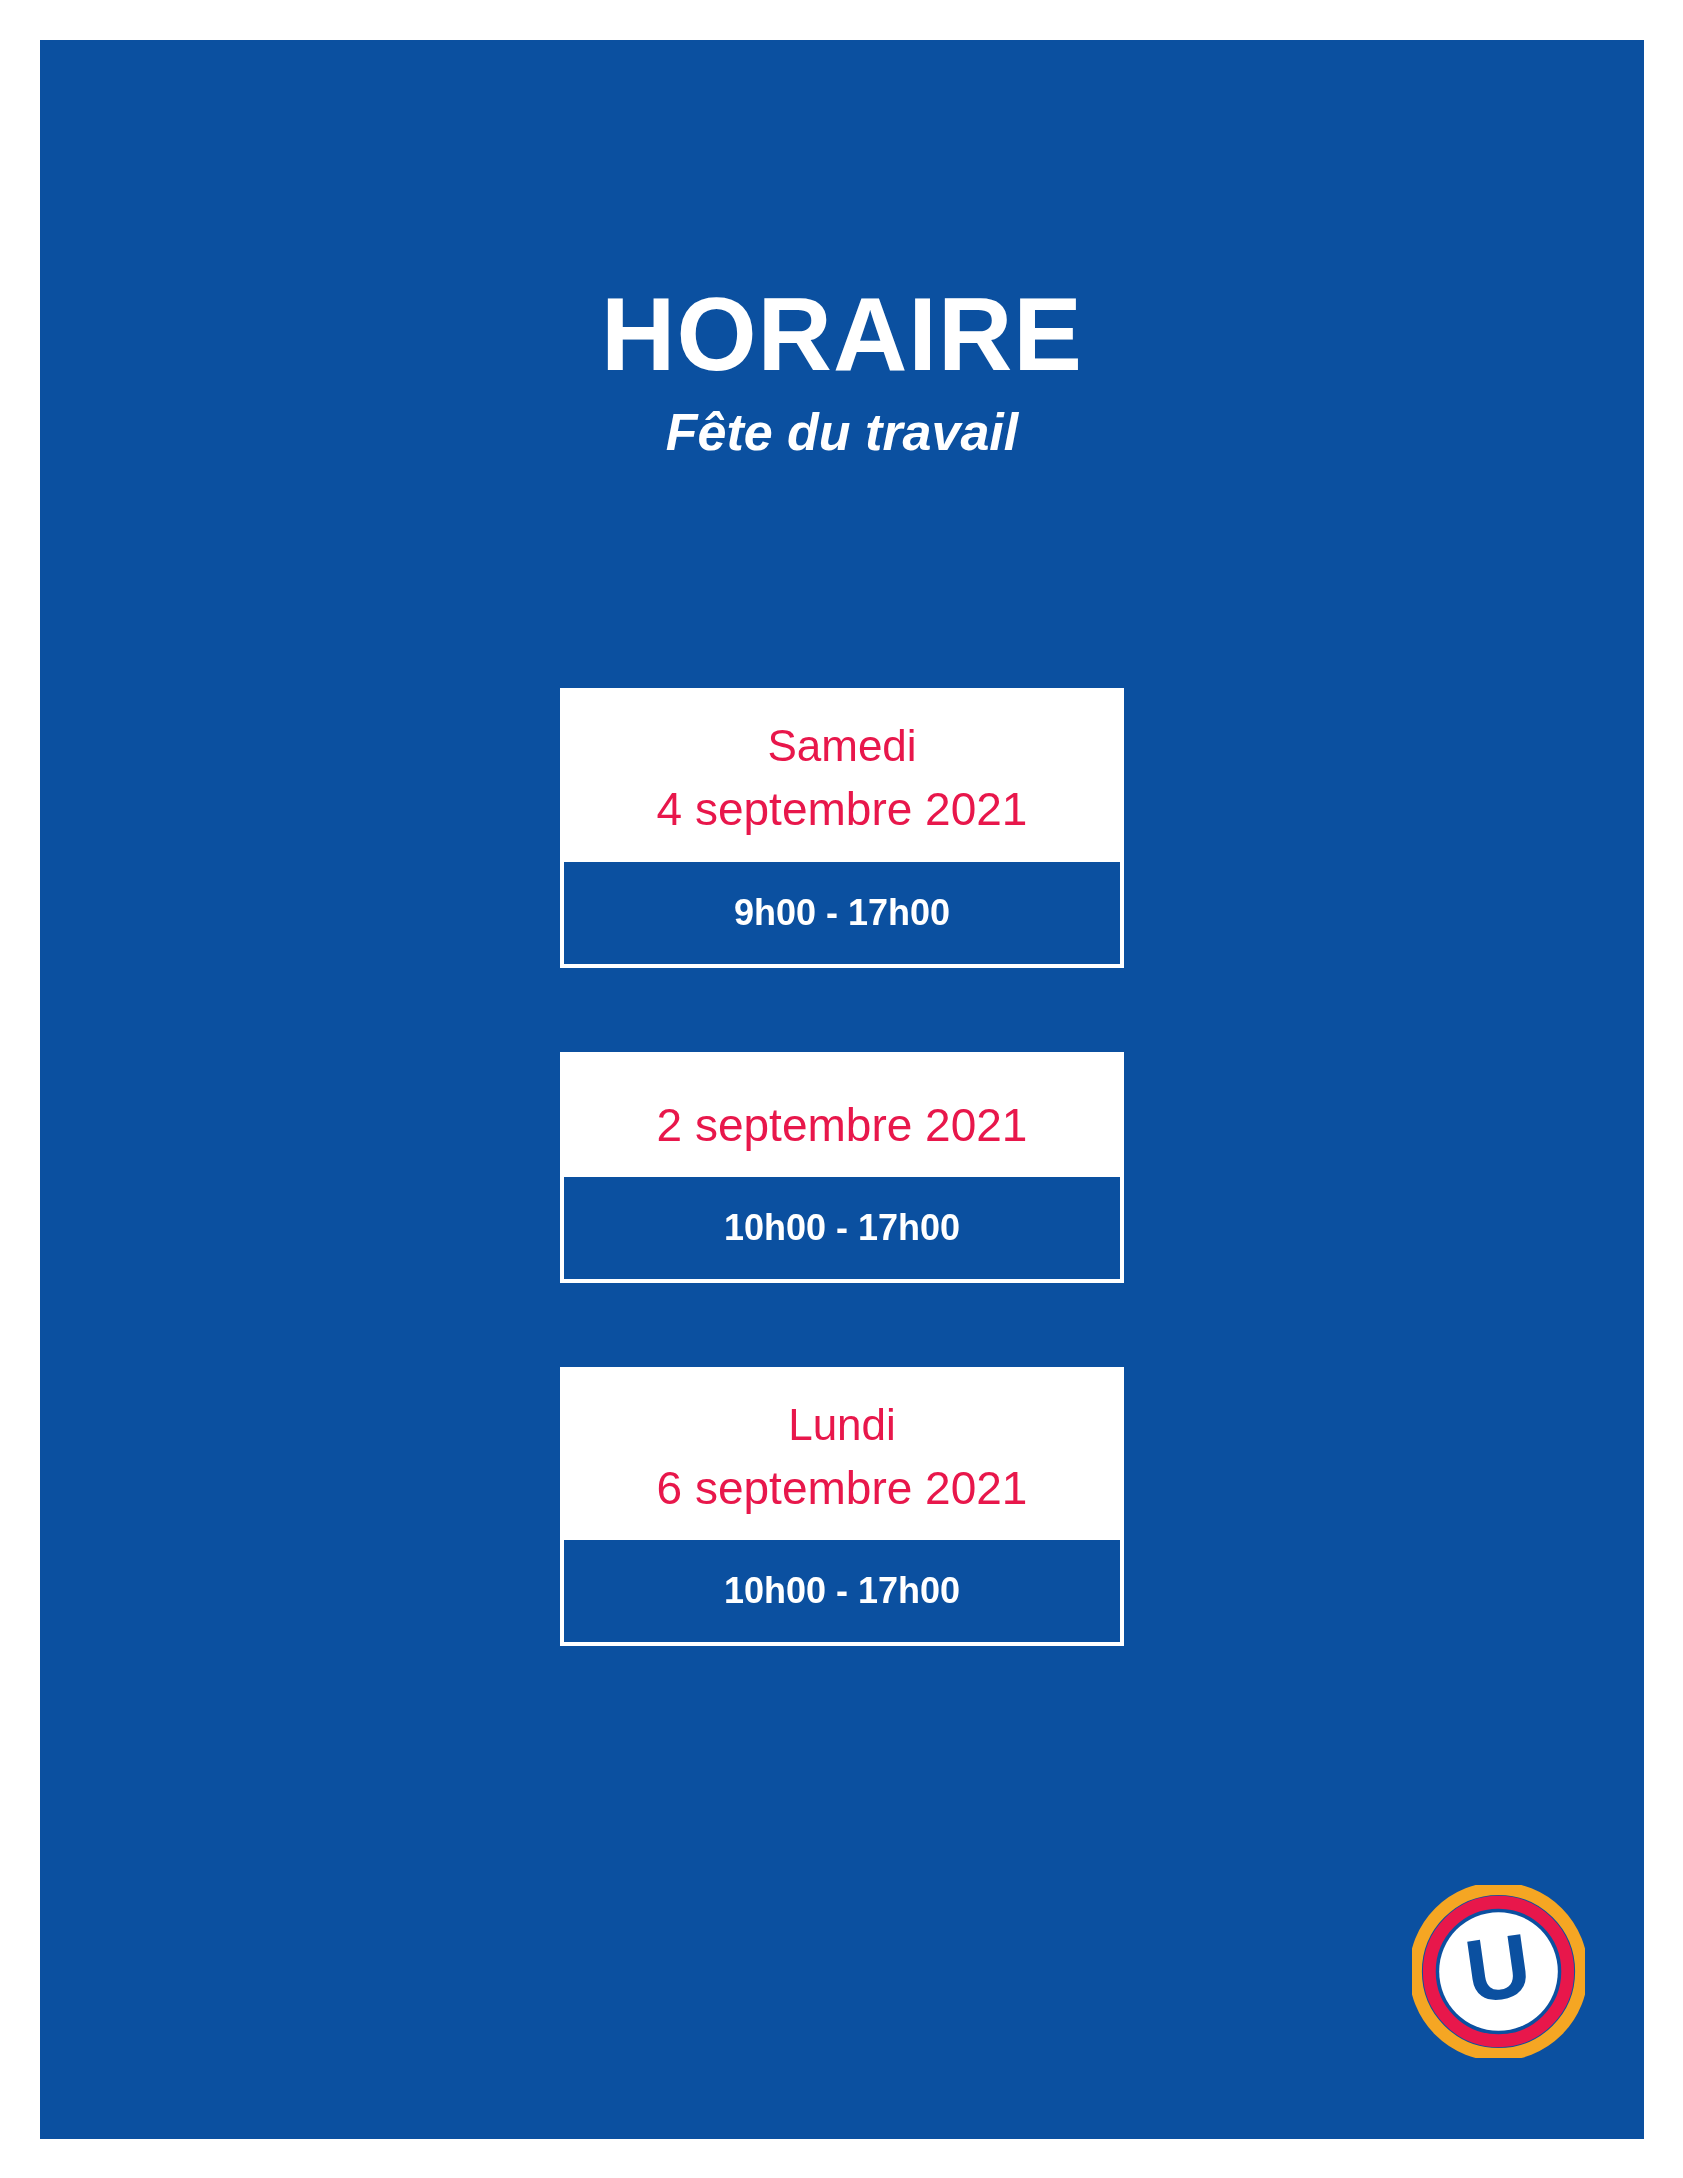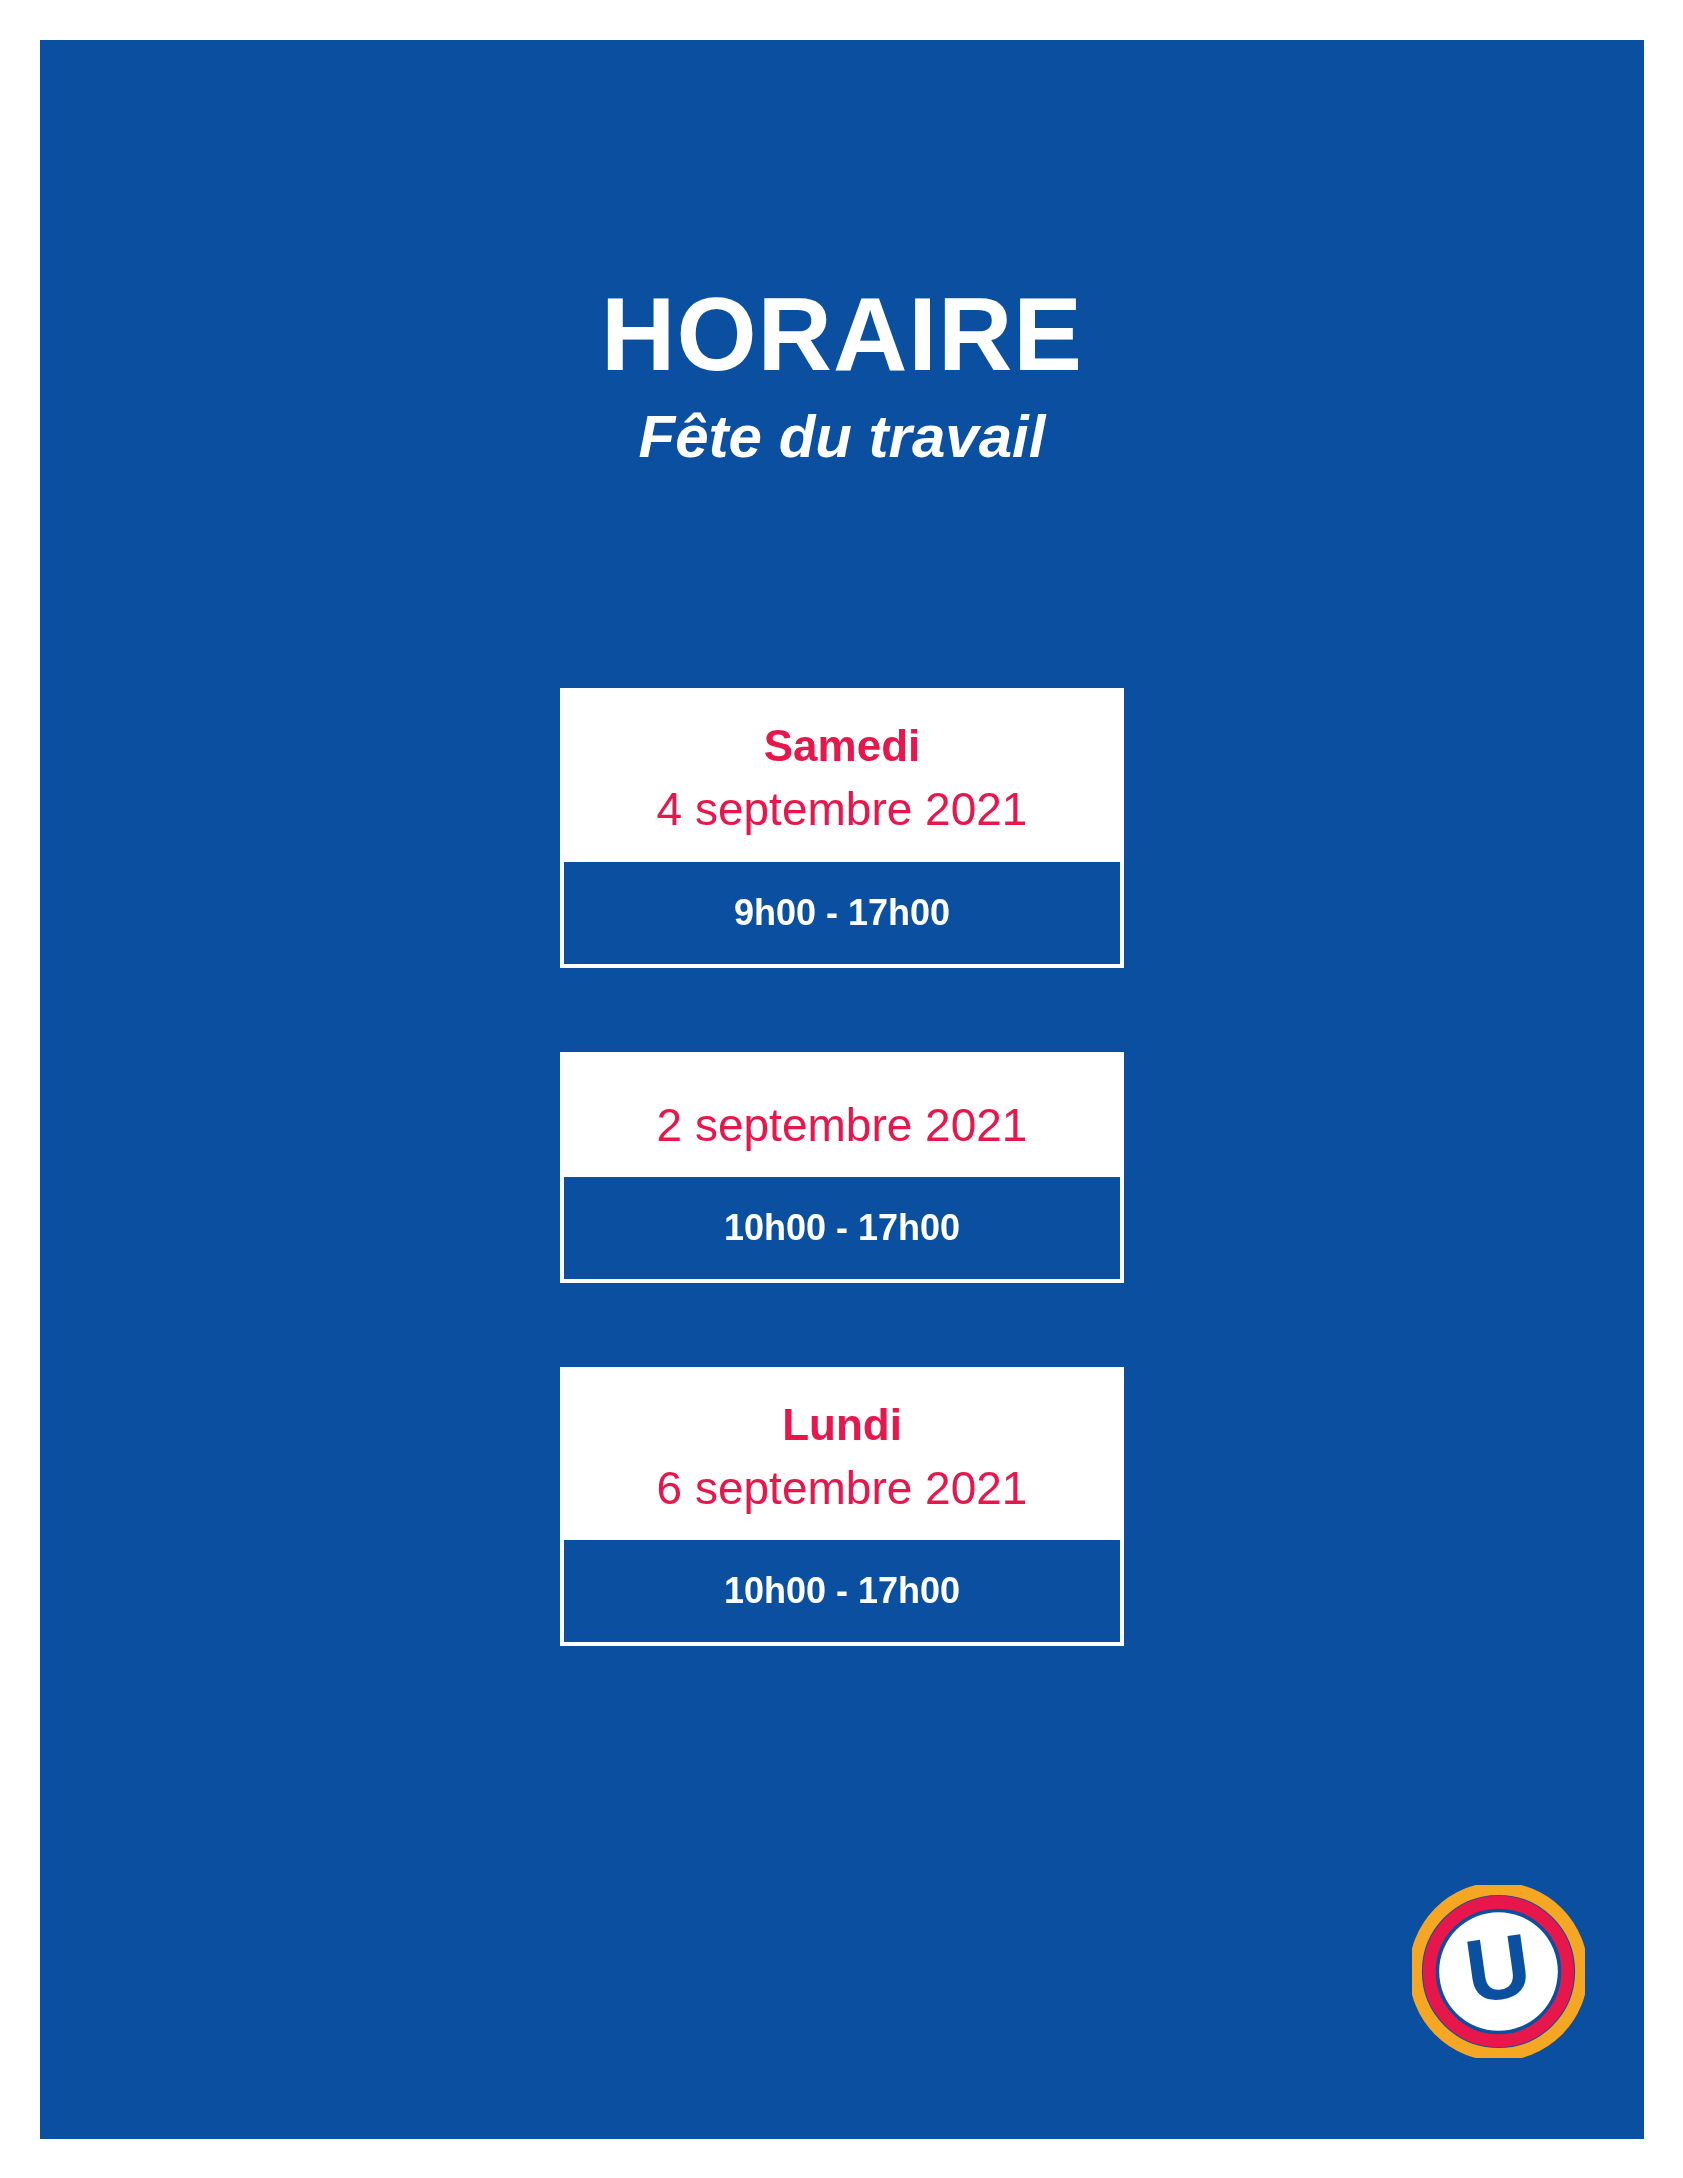--- a/index.html
+++ b/index.html
@@ -32,21 +32,21 @@
   }
   .title {
     font-size: 103px;
     font-weight: bold;
     color: #ffffff;
     letter-spacing: 1px;
     line-height: 1.0;
     margin: 0;
   }
   .subtitle {
-    font-size: 60px;
+    font-size: 52px;
     font-weight: bold;
     font-style: italic;
     color: #ffffff;
     line-height: 1.1;
     margin: 18px 0 0 0;
   }
   .cards {
     position: absolute;
     top: 648px;
     left: 0;
@@ -60,21 +60,21 @@
     box-sizing: border-box;
   }
   .card:last-child { margin-bottom: 0; }
   .card-top {
     background: #ffffff;
     padding: 30px 10px 24px 10px;
     text-align: center;
   }
   .card-day {
     font-size: 44px;
-    font-weight: bold;
+    font-weight: normal;
     color: #e8174b;
     line-height: 1.1;
   }
   .card-date {
     font-size: 46px;
     color: #e8174b;
     line-height: 1.2;
     margin-top: 12px;
   }
   .card-hours {

